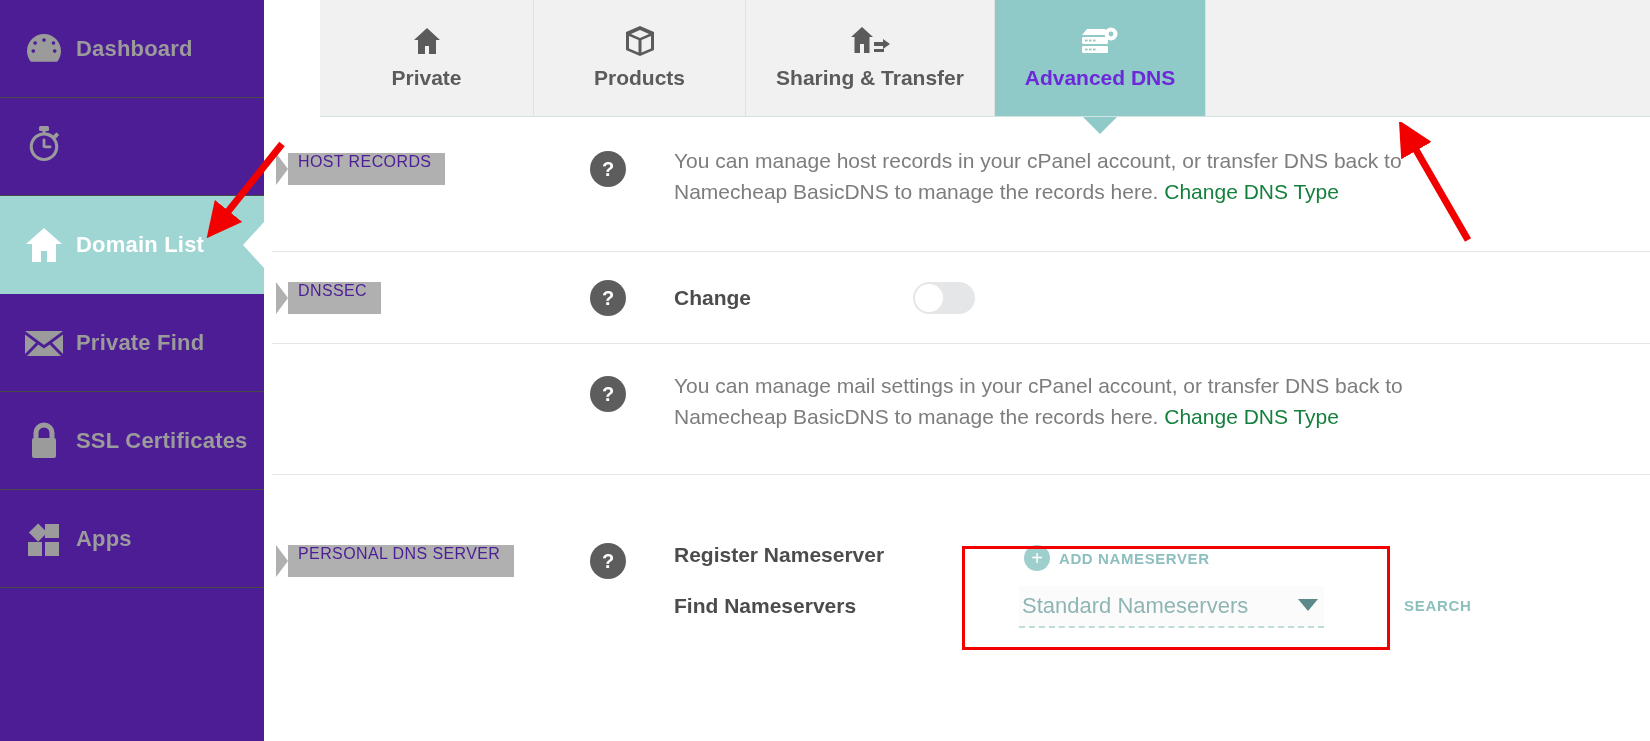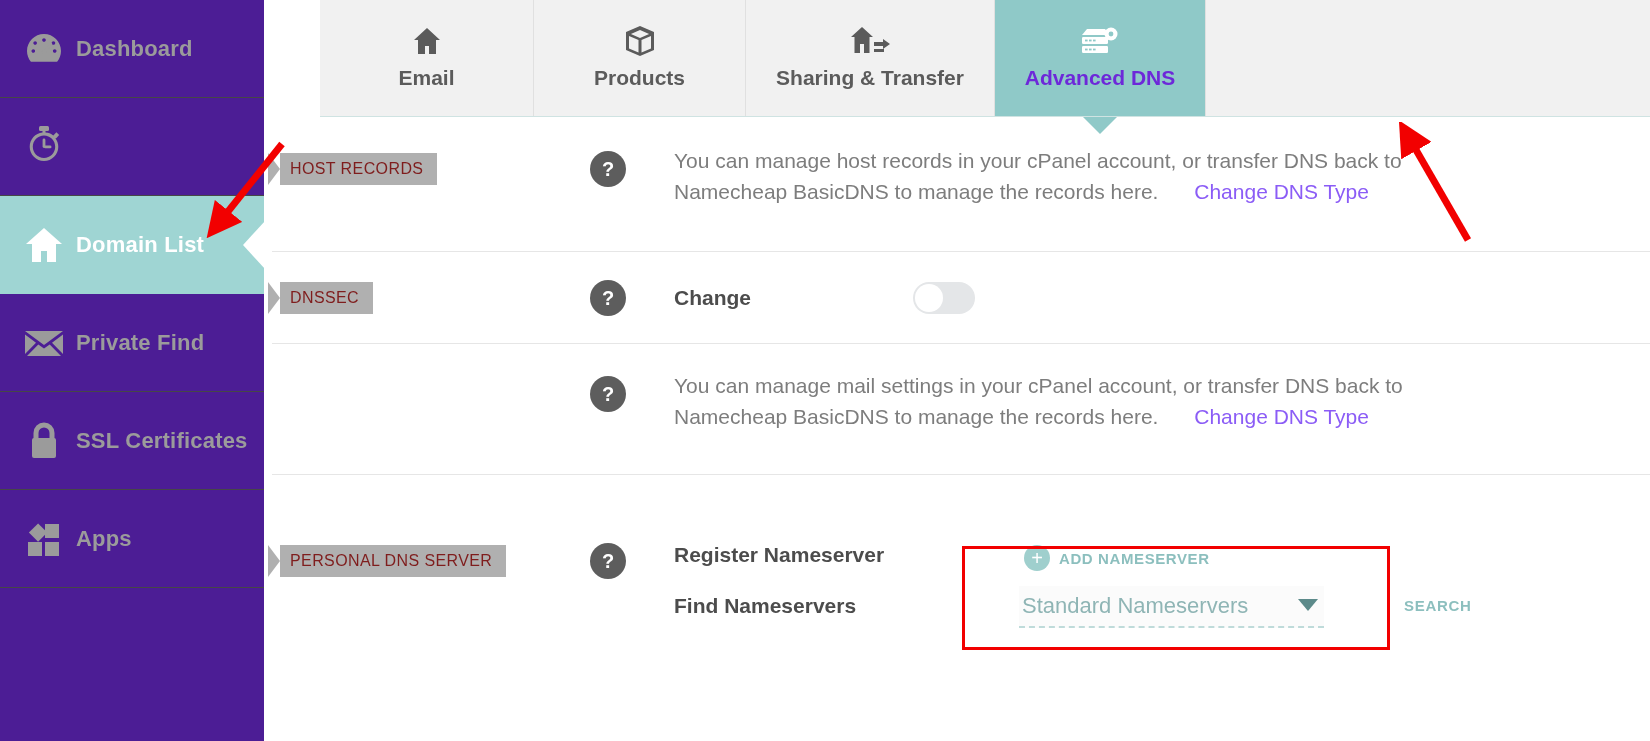--- a/index.html
+++ b/index.html
@@ -98,27 +98,27 @@
     position: absolute; left: 56px; top: 116px; width: 1330px; height: 1px;
     background: #cfe3e2;
   }
 
   
   #content { position: absolute; left: 0; top: 117px; width: 1386px; height: 624px; }
   .section { position: relative; }
   .sec-divider { height:1px; background:#e6e6e6; margin-left: 4px; }
 
   .ribbon {
-    position: absolute; left: 4px;
+    position: absolute; left: 12px;
     height: 32px;
     background: #b0b0b0;
-    color: #7f1d1d;
+    color: #4c1d95;
     font-size: 16px;
     letter-spacing: .4px;
-    display: flex; align-items: center;
+    display: flex; align-items: flex-start;
     padding-left: 22px; padding-right: 14px;
   }
   .ribbon::before {
     content:"";
     position:absolute; left: 0; top: 0;
     width: 0; height: 0;
     border-top: 16px solid #ffffff;
     border-bottom: 16px solid #ffffff;
     border-left: 12px solid transparent;
   }
@@ -127,21 +127,21 @@
     width: 36px; height: 36px; border-radius: 50%;
     background: #5d5d5d; color: #ffffff;
     font-size: 20px; font-weight: bold;
     display:flex; align-items:center; justify-content:center;
   }
   .body-text {
     position:absolute;
     font-size: 21px; color: #7d7d7d; line-height: 31px;
     width: 760px;
   }
-  .link-red { color: #8b5cf6; margin-left: 30px; }
+  .link-red { color: #15803d; }
   .field-label {
     position:absolute;
     font-size: 21px; font-weight: bold; color: #4c4c4c;
   }
 
   
   .toggle {
     position:absolute;
     width: 62px; height: 32px; border-radius: 16px;
     background: #e4e6e8;
@@ -275,21 +275,21 @@
 
     <div id="tabbar">
       <div class="tab-spacer-left"></div>
 
       <div class="tab tab-w-domain">
         <span class="tab-icon">
           <svg width="32" height="30" viewBox="0 0 32 30">
             <path fill="#5b5b5b" d="M16 2L3 14h4v14h7v-8h4v8h7V14h4L16 2z"></path>
           </svg>
         </span>
-        <span class="tab-label">Email</span>
+        <span class="tab-label">Private</span>
       </div>
 
       <div class="tab tab-w-products">
         <span class="tab-icon">
           <svg width="34" height="34" viewBox="0 0 34 34">
             <path fill="#5b5b5b" d="M17 2L3 8v18l14 6 14-6V8L17 2zm0 4.1l9.1 3.9L17 14 7.9 10 17 6.1zM6 12l9.5 4.1v12.4L6 24.4V12zm12.5 16.5V16.1L28 12v12.4l-9.5 4.1z"></path>
           </svg>
         </span>
         <span class="tab-label">Products</span>
       </div>

